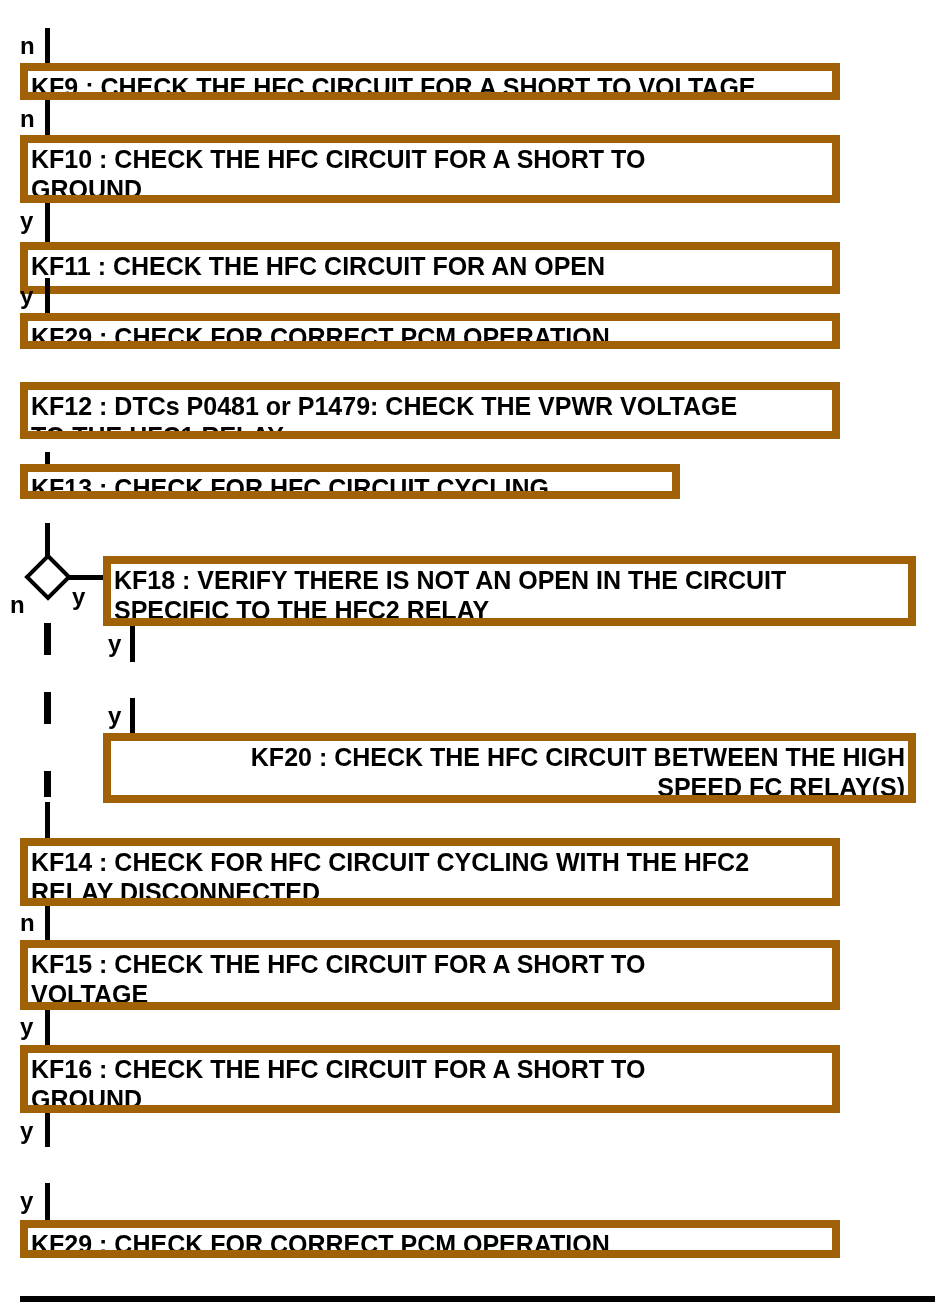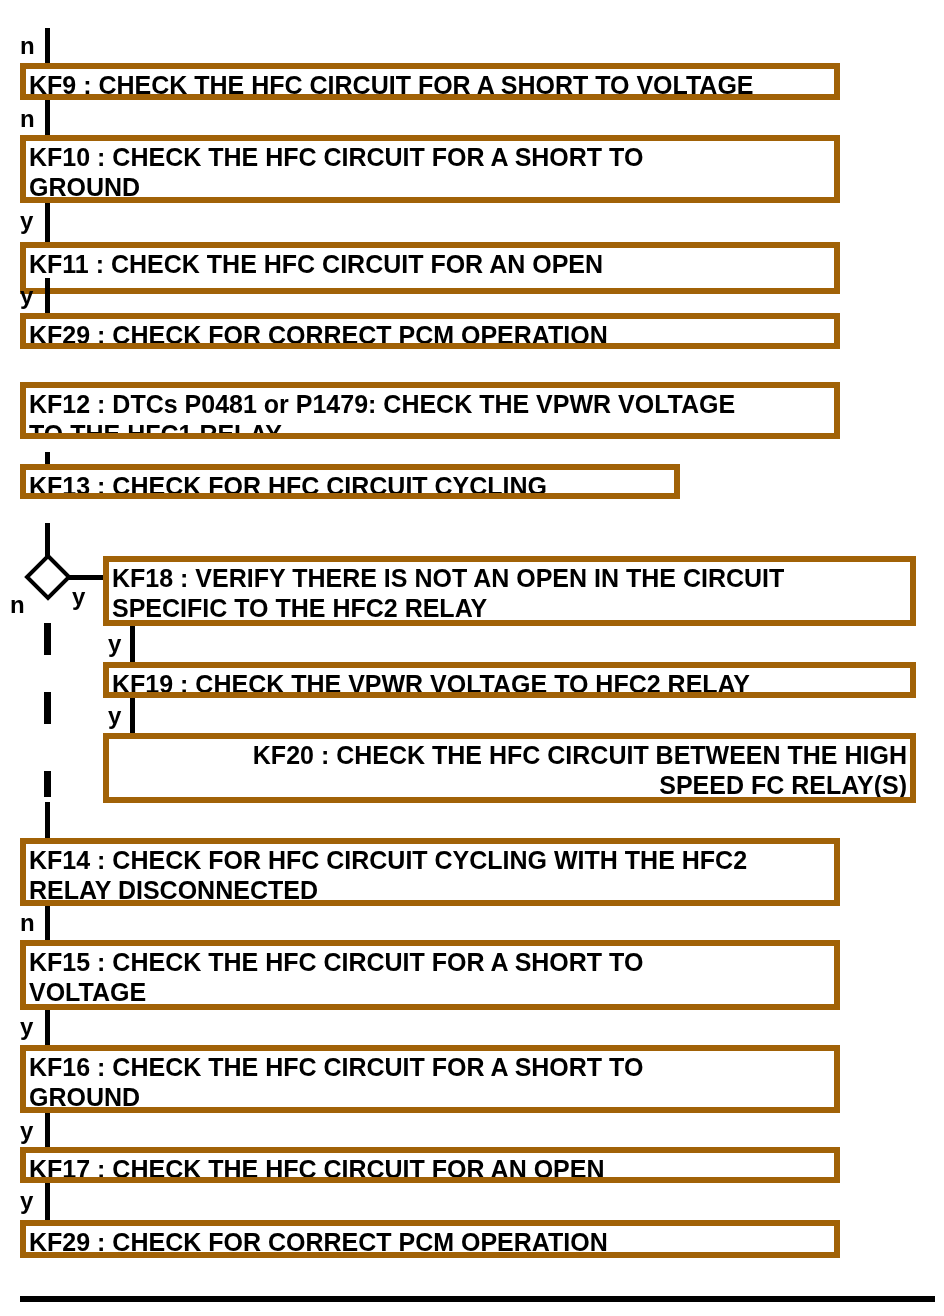--- a/index.html
+++ b/index.html
@@ -13,21 +13,21 @@
     height: 1316px;
     background: #ffffff;
     font-family: "Liberation Sans", sans-serif;
     color: #000000;
     overflow: hidden;
   }
   .node {
     position: absolute;
     box-sizing: border-box;
     background: #ffffff;
-    border: 6px solid #a16207;
+    border: 8px solid #a16207;
     font-weight: bold;
     font-size: 25px;
     line-height: 30px;
     padding: 1px 3px 0 3px;
     white-space: pre;
     overflow: hidden;
   }
   .vline {
     position: absolute;
     width: 5px;
@@ -101,21 +101,20 @@
   <div class="hline" style="left:66px; top:575px; width:37px;"></div>
   <span class="blabel" style="left:72px; top:585px;">y</span>
   <span class="blabel" style="left:10px; top:593px;">n</span>
 
   <div class="node" style="left:103px; top:556px; width:813px; height:70px;">KF18 : VERIFY THERE IS NOT AN OPEN IN THE CIRCUIT
 SPECIFIC TO THE HFC2 RELAY</div>
 
   <div class="vline" style="left:130px; top:626px; height:36px;"></div>
   <span class="blabel" style="left:108px; top:632px;">y</span>
 
-  <div class="node" style="left:103px; top:662px; width:813px; height:36px;">KF19 : CHECK THE VPWR VOLTAGE TO HFC2 RELAY</div>
 
   <div class="vline" style="left:130px; top:698px; height:35px;"></div>
   <span class="blabel" style="left:108px; top:704px;">y</span>
 
   <div class="node" style="left:103px; top:733px; width:813px; height:70px;text-align:right;">KF20 : CHECK THE HFC CIRCUIT BETWEEN THE HIGH
 SPEED FC RELAY(S)</div>
 
   <div class="vdash" style="left:44px; top:623px; height:32px;"></div>
   <div class="vdash" style="left:44px; top:692px; height:32px;"></div>
   <div class="vdash" style="left:44px; top:771px; height:26px;"></div>
@@ -132,21 +131,20 @@
 
   <div class="vline" style="left:45px; top:1010px; height:35px;"></div>
   <span class="blabel" style="left:20px; top:1015px;">y</span>
 
   <div class="node" style="left:20px; top:1045px; width:820px; height:68px;">KF16 : CHECK THE HFC CIRCUIT FOR A SHORT TO
 GROUND</div>
 
   <div class="vline" style="left:45px; top:1113px; height:34px;"></div>
   <span class="blabel" style="left:20px; top:1119px;">y</span>
 
-  <div class="node" style="left:20px; top:1147px; width:820px; height:36px;">KF17 : CHECK THE HFC CIRCUIT FOR AN OPEN</div>
 
   <div class="vline" style="left:45px; top:1183px; height:37px;"></div>
   <span class="blabel" style="left:20px; top:1189px;">y</span>
 
   <div class="node" style="left:20px; top:1220px; width:820px; height:38px;">KF29 : CHECK FOR CORRECT PCM OPERATION</div>
 
   <div class="rule" style="left:20px; top:1296px; width:915px; height:6px;"></div>
 
 </div>
 

